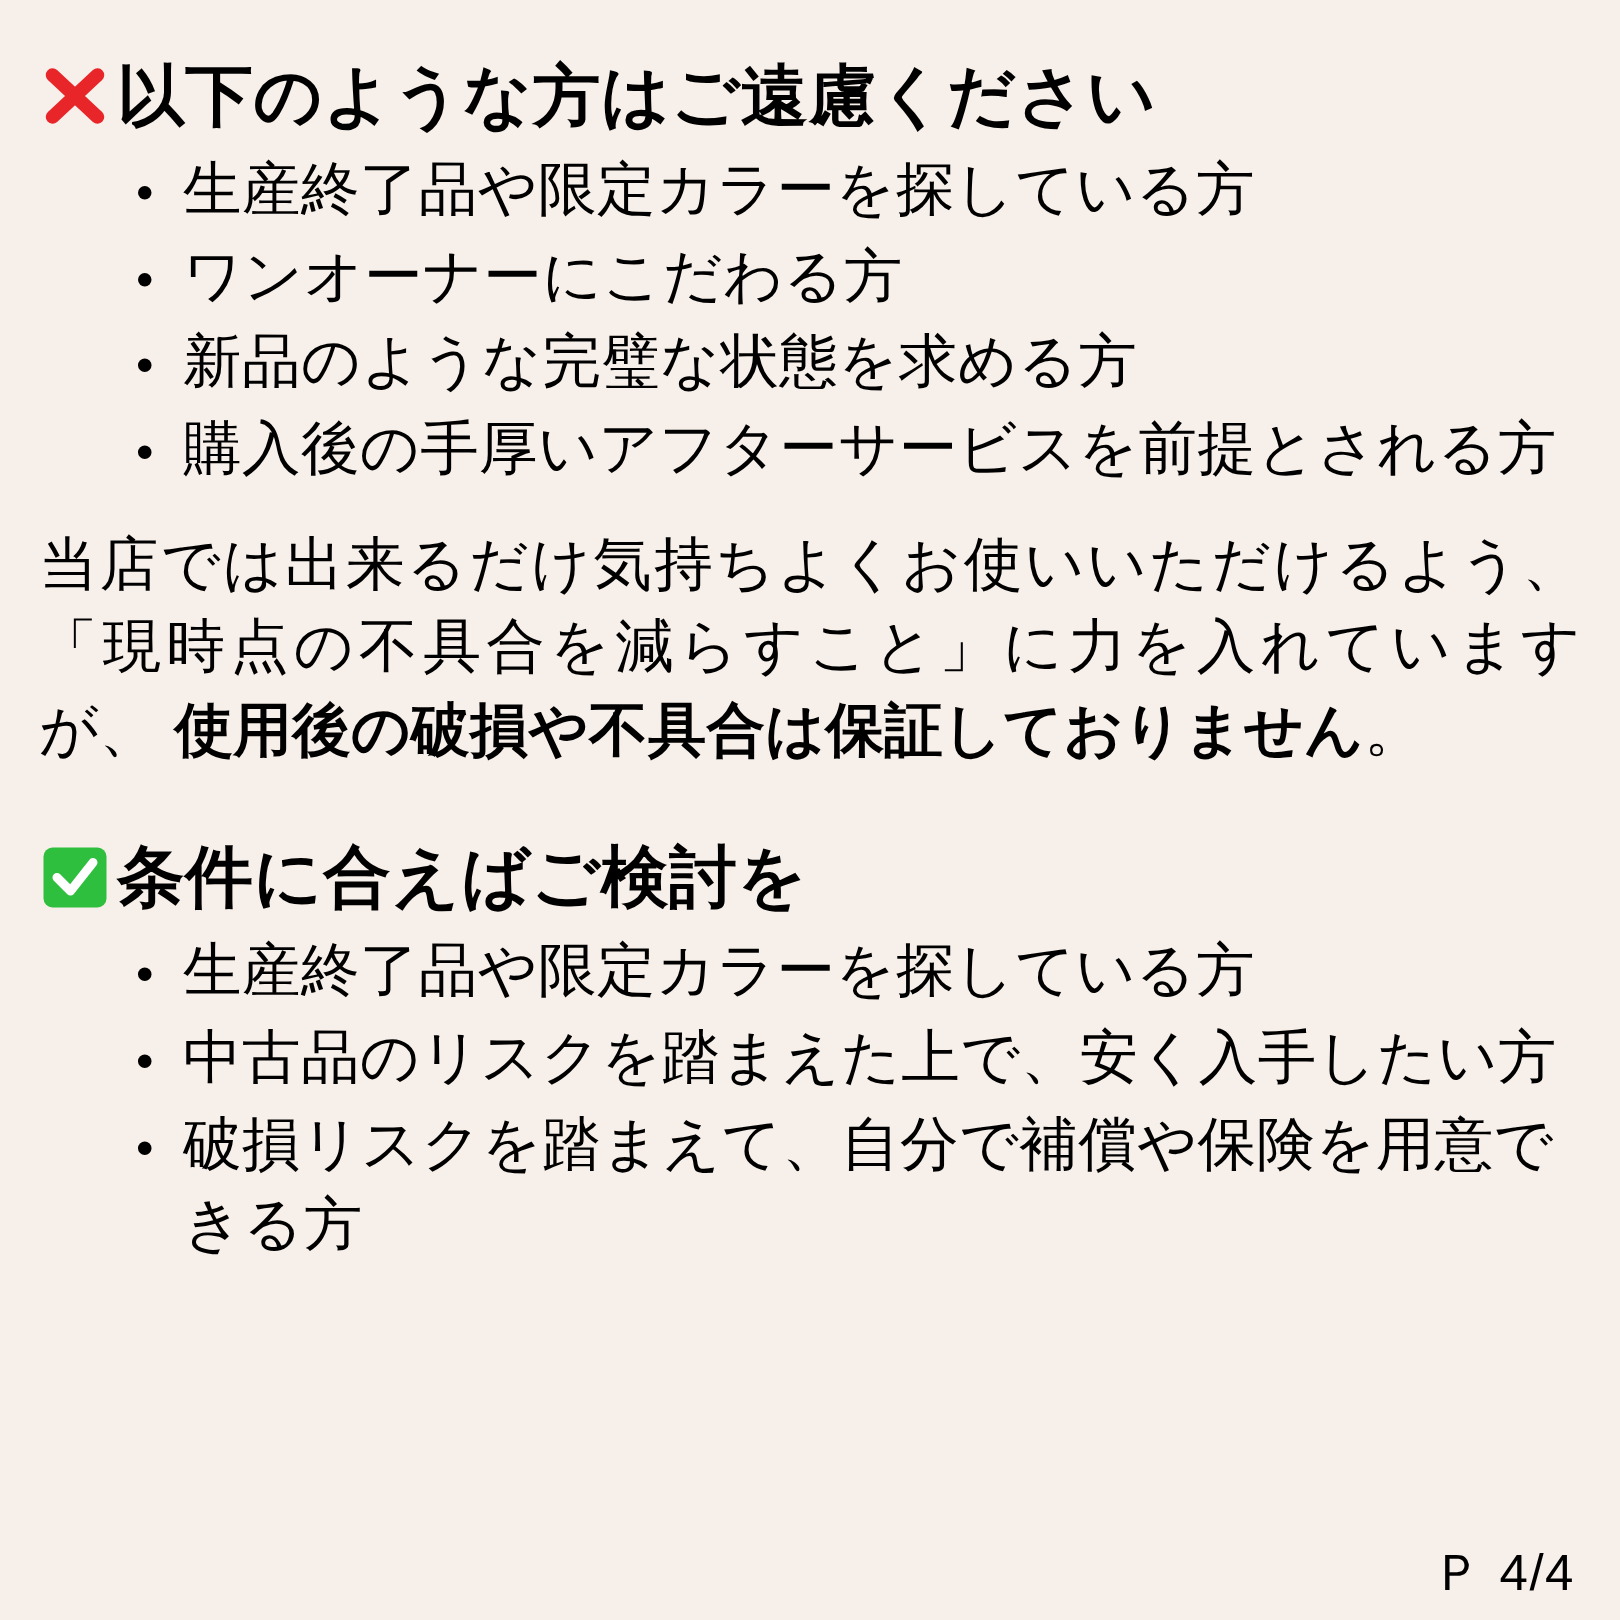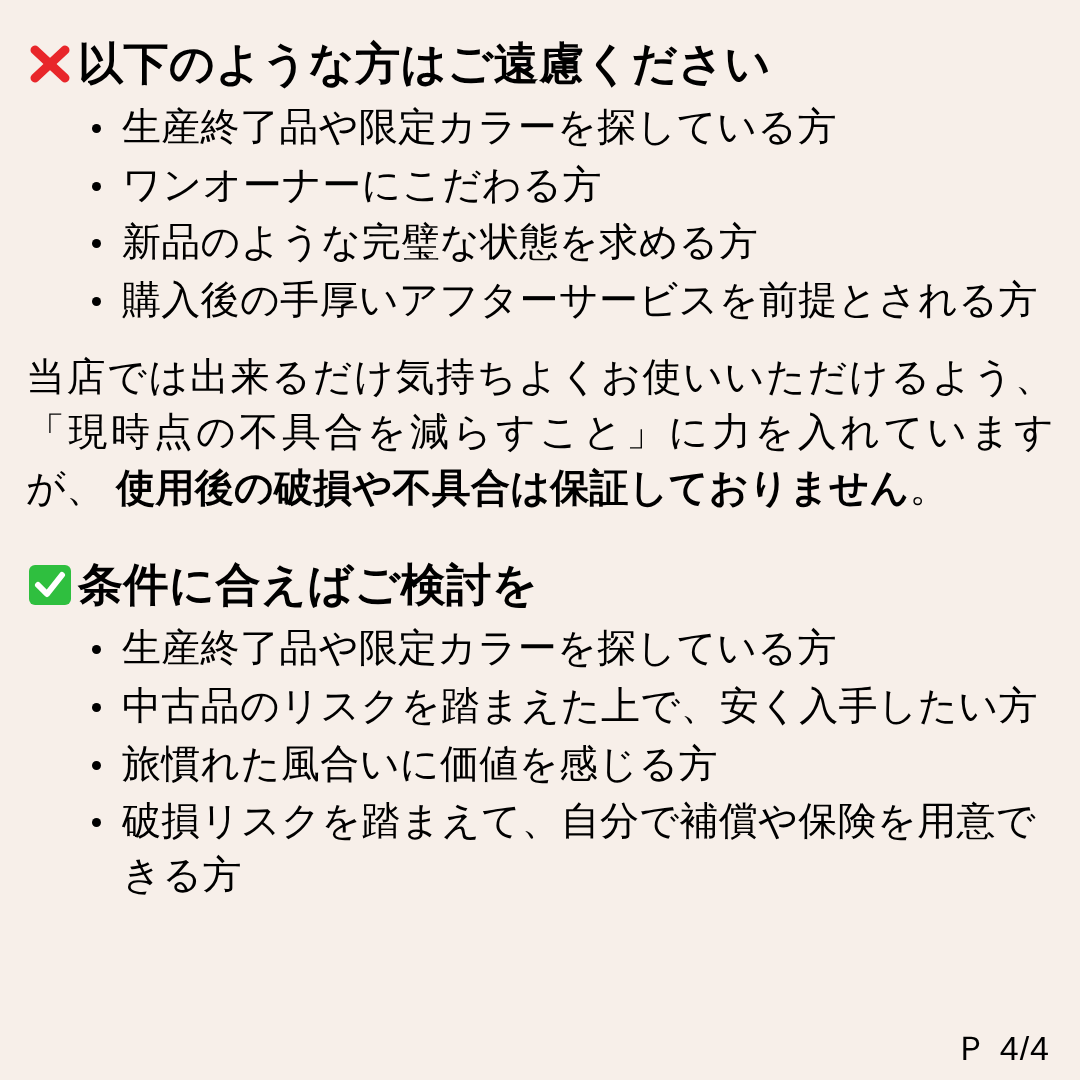--- a/index.html
+++ b/index.html
@@ -125,19 +125,18 @@
         <rect x="3" y="4" width="42" height="40" rx="6" fill="#2fbf3f"></rect>
         <polyline points="12,24 21,33 36,14" fill="none" stroke="#ffffff" stroke-width="6" stroke-linecap="round" stroke-linejoin="round"></polyline>
       </svg>
     </span>
     <span>条件に合えばご検討を</span>
   </div>
 
   <ul class="bullet-list second-list">
     <li>生産終了品や限定カラーを探している方</li>
     <li>中古品のリスクを踏まえた上で、安く入手したい方</li>
-    <li>旅慣れた風合いに価値を感じる方</li>
     <li>破損リスクを踏まえて、自分で補償や保険を用意できる方</li>
   </ul>
 
   <div class="page-number">Ｐ 4/4</div>
 
 </div>
 
 </body></html>

